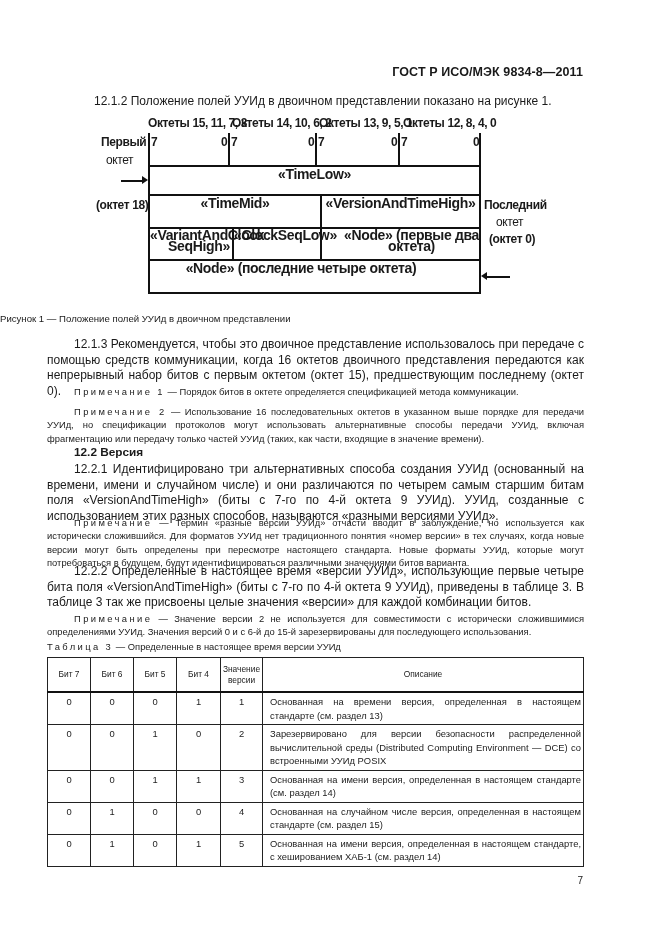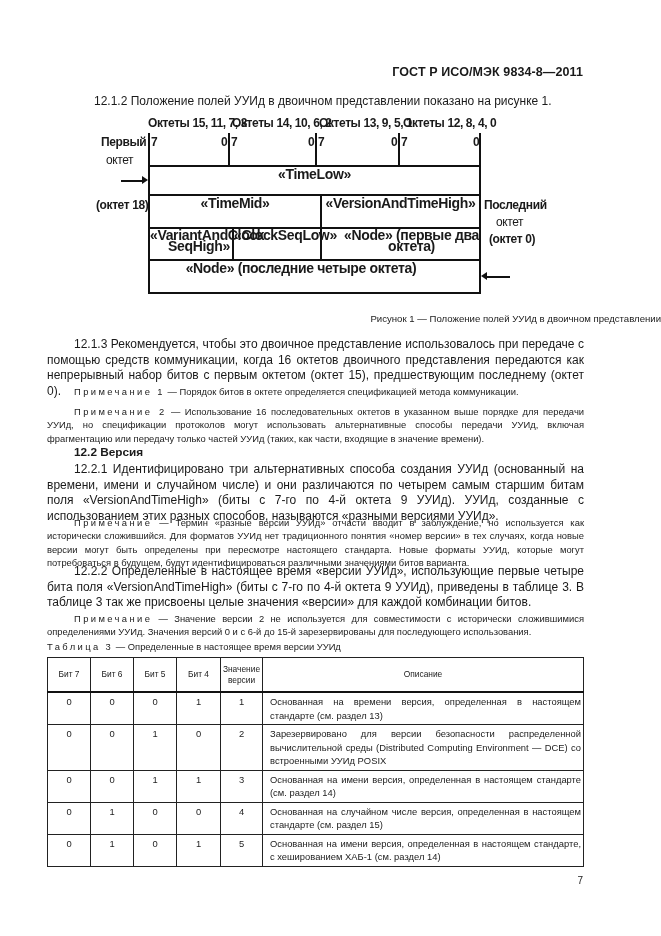--- a/index.html
+++ b/index.html
@@ -5,21 +5,21 @@
     html, body { margin: 0; padding: 0; background: #ffffff; }
     body { width: 661px; height: 936px; position: relative; overflow: hidden; color: #1a1a1a; font-family: "Liberation Sans", sans-serif; }
     .abs { position: absolute; }
     .hdr { right: 78px; top: 65px; font-size: 12.5px; font-weight: bold; letter-spacing: 0.1px; }
     .p { position: absolute; font-size: 12px; line-height: 15.5px; text-align: justify; }
     .p.ind { text-indent: 27px; }
     .note { position: absolute; font-size: 9.4px; line-height: 13.4px; text-align: justify; color: #222; }
     .note.ind { text-indent: 27px; }
     .sp { letter-spacing: 2.4px; }
     .h2 { position: absolute; font-size: 11.8px; font-weight: bold; }
-    .caption { position: absolute; font-size: 9.6px; width: 661px; text-align: right; }
+    .caption { position: absolute; font-size: 9.6px; width: 661px; text-align: left; }
 
     
     .dg-lbl { position: absolute; font-size: 12px; font-weight: bold; letter-spacing: -0.4px; white-space: nowrap; }
     .dg-line { position: absolute; background: #111; }
     .dg-cell { position: absolute; font-size: 14px; font-weight: bold; text-align: center; letter-spacing: -0.35px; line-height: 11px; }
 
     
     table.t3 { position: absolute; left: 47px; top: 657px; width: 537px; border-collapse: collapse; font-size: 9.4px; color: #222; }
     table.t3 td, table.t3 th { border: 1px solid #222; padding: 0; vertical-align: top; }
     table.t3 th { font-weight: normal; height: 33px; vertical-align: middle; text-align: center; font-size: 8.4px; line-height: 11px; border-bottom: 2px solid #111; }

